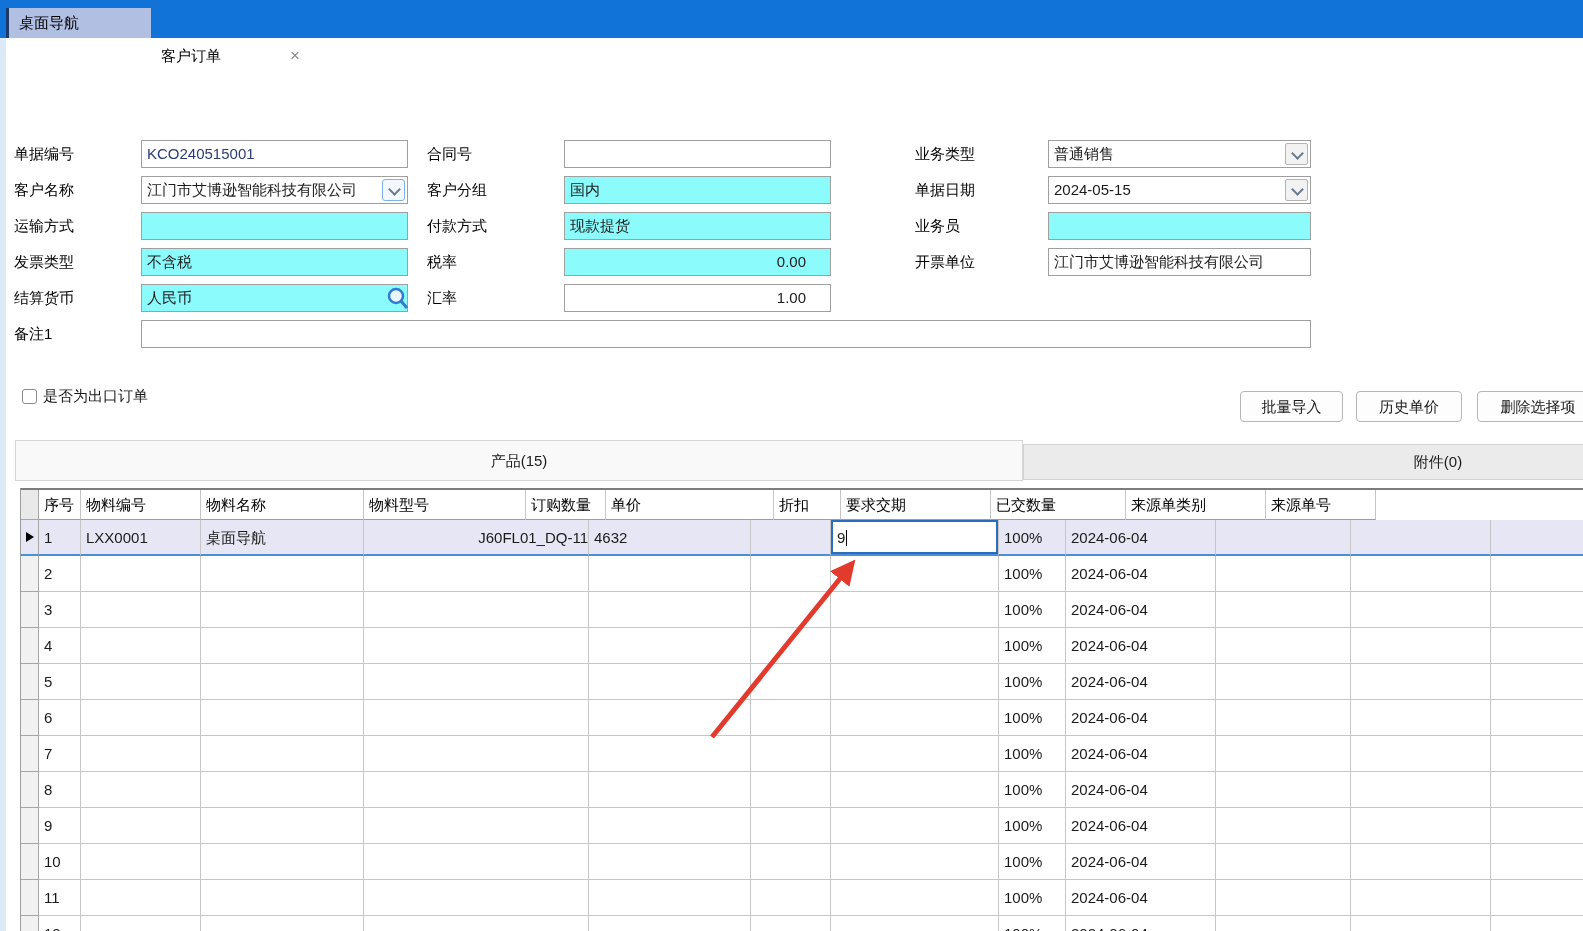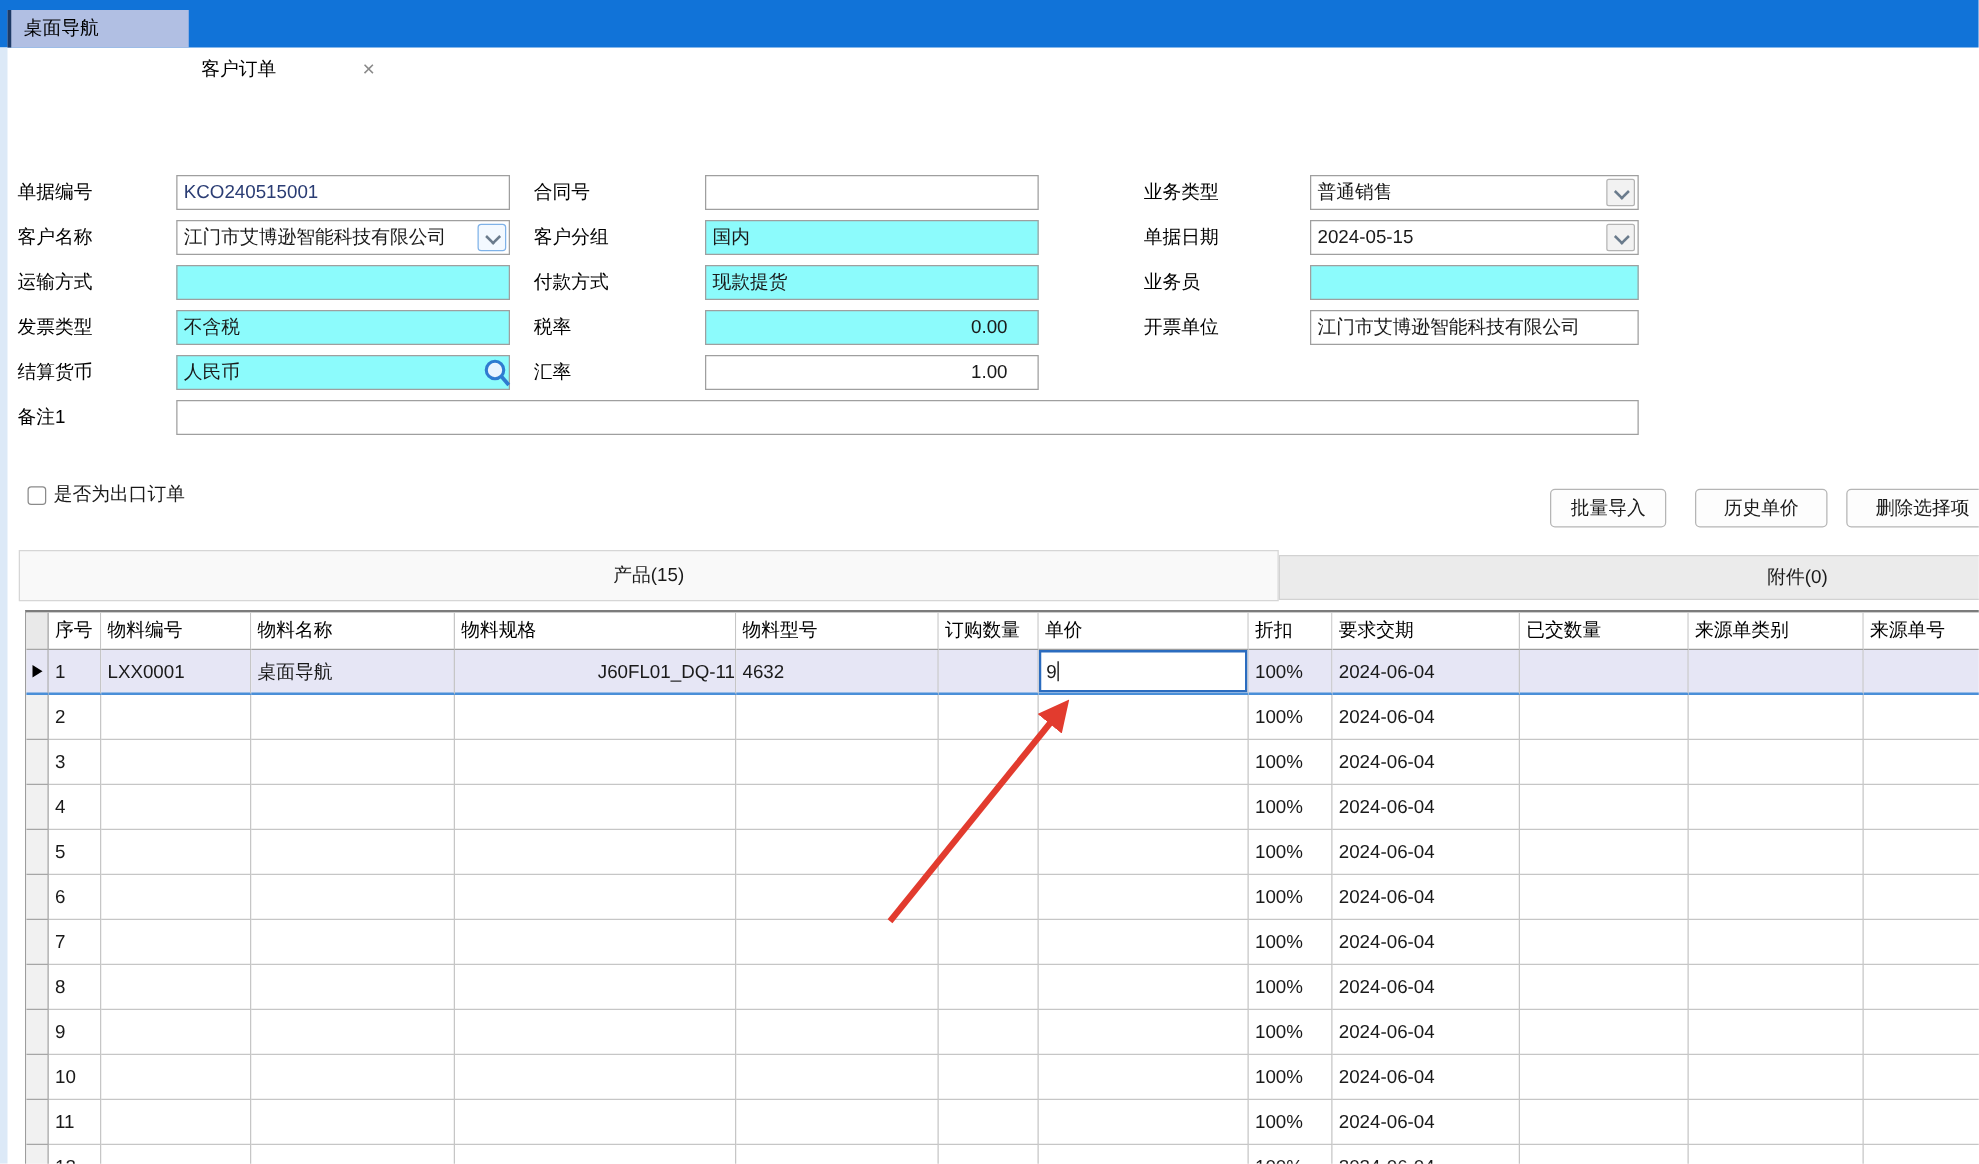--- a/index.html
+++ b/index.html
@@ -28,21 +28,21 @@
   .combo-arrow.blue{background:#f3f9ff;border:1px solid #7fb2e8;border-radius:3px;}
   .chev{position:absolute;left:7px;top:5px;width:7px;height:7px;
     border-right:2px solid #6a7b8c;border-bottom:2px solid #6a7b8c;transform:rotate(45deg);}
   .magbtn{position:absolute;left:386px;top:286px;width:23px;height:25px;cursor:pointer;}
   
   .checkbox{position:absolute;left:22px;top:389px;width:15px;height:15px;box-sizing:border-box;
     border:1px solid #8a8a8a;border-radius:3px;background:#fff;cursor:pointer;}
   .cblabel{position:absolute;left:43px;top:384px;height:24px;line-height:24px;}
   .btn{position:absolute;top:391px;height:31px;box-sizing:border-box;background:#fdfdfd;
     border:1px solid #b5b5b5;border-radius:4px;text-align:center;line-height:29px;cursor:pointer;}
-  .btn1{left:1240px;width:93px;}
+  .btn1{left:1240px;width:103px;}
   .btn2{left:1356px;width:106px;}
   .btn3{left:1477px;width:122px;}
   
   .ptab{position:absolute;box-sizing:border-box;text-align:center;cursor:pointer;}
   .ptab-products{left:15px;top:440px;width:1008px;height:41px;background:#f9f9f9;
     border:1px solid #d6d6d6;line-height:39px;}
   .ptab-attach{left:1023px;top:444px;width:830px;height:36px;background:#ebebeb;
     border:1px solid #d2d2d2;line-height:34px;}
   
   .grid{position:absolute;left:20px;top:488px;width:1563px;height:443px;overflow:hidden;
@@ -141,21 +141,20 @@
 
 <div class="ptab ptab-products">产品(15)</div>
 <div class="ptab ptab-attach">附件(0)</div>
 
 <div class="grid" id="grid">
     <div class="trow">
       <div class="sel selhead th" style="height: 30px;"></div>
       <div class="th" style="width: 42px;">序号</div>
       <div class="th" style="width: 120px;">物料编号</div>
       <div class="th" style="width: 163px;">物料名称</div>
-      <div class="th" style="width: 225px;">物料规格</div>
       <div class="th" style="width: 162px;">物料型号</div>
       <div class="th" style="width: 80px;">订购数量</div>
       <div class="th" style="width: 168px;">单价</div>
       <div class="th" style="width: 67px;">折扣</div>
       <div class="th" style="width: 150px;">要求交期</div>
       <div class="th" style="width: 135px;">已交数量</div>
       <div class="th" style="width: 140px;">来源单类别</div>
       <div class="th" style="width: 110px;">来源单号</div>
     </div>
     <div class="trow rowsel">

